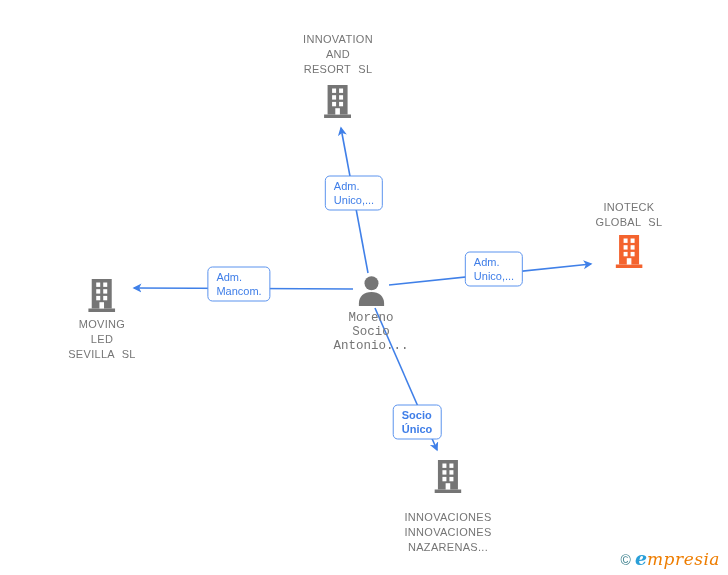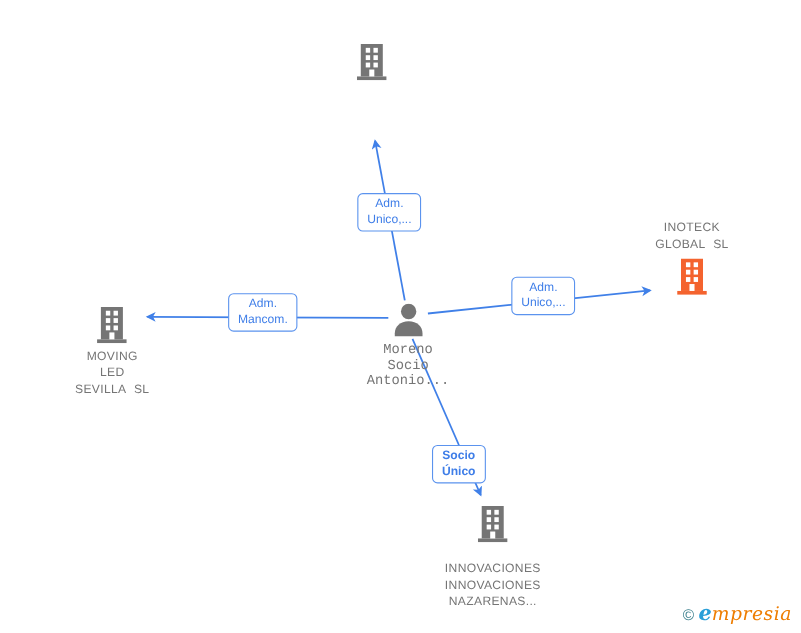--- a/index.html
+++ b/index.html
@@ -21,21 +21,21 @@
   .icon-gray { color:#757575; }
   .icon-orange { color:#f4632e; }
   .building-icon { display:block; margin:0 auto; }
   .mt8 { margin-top:8px; }
   .mt5 { margin-top:5px; }
 
   .edge-label {
     position:absolute; transform:translate(-50%,-50%);
     background:#ffffff; border:1.5px solid #5b93ee; border-radius:5px;
     color:#3f7ee8; font-size:11px; line-height:13.5px; padding:3px 8px;
-    text-align:center; white-space:nowrap;
+    white-space:nowrap;
   }
 
   .brand { position:absolute; right:8px; bottom:6px; display:flex; align-items:baseline; cursor:pointer; }
   .brand .copy { color:#3d808e; font-size:14px; margin-right:4px; }
   .brand .b-first {
     font-family:"DejaVu Serif", serif; font-style:italic; font-weight:bold;
     color:#2a9fd8; font-size:19px;
   }
   .brand .b-rest {
     font-family:"DejaVu Serif", serif; font-style:italic;
@@ -53,20 +53,25 @@
         <path d="M0,0 L9,4.5 L0,9 L2.4,4.5 Z" fill="#4080e8"></path>
       </marker>
     </defs>
     <line x1="368" y1="273" x2="341" y2="128" stroke="#4080e8" stroke-width="1.6" marker-end="url(#arrow)"></line>
     <line x1="389" y1="285" x2="591" y2="264" stroke="#4080e8" stroke-width="1.6" marker-end="url(#arrow)"></line>
     <line x1="353" y1="289" x2="134" y2="288" stroke="#4080e8" stroke-width="1.6" marker-end="url(#arrow)"></line>
     <line x1="375" y1="308" x2="437" y2="450" stroke="#4080e8" stroke-width="1.6" marker-end="url(#arrow)"></line>
   </svg>
 
   <div class="node" style="left:338px; top:32px; transform:translateX(-50%);">
+    <div class="company-name">
+      <div>INNOVATION</div>
+      <div>AND</div>
+      <div>RESORT SL</div>
+    </div>
     <svg class="building-icon icon-gray mt8" width="27" height="33" viewBox="0 0 27 33">
       <rect x="3.5" y="0" width="20" height="29.5" fill="currentColor"></rect>
       <rect x="0" y="29.5" width="27" height="3.5" fill="currentColor"></rect>
       <g fill="#ffffff">
         <rect x="8" y="3.5" width="4" height="4.4"></rect>
           <rect x="15" y="3.5" width="4" height="4.4"></rect>
         <rect x="8" y="10.2" width="4" height="4.4"></rect>
           <rect x="15" y="10.2" width="4" height="4.4"></rect>
         <rect x="8" y="16.9" width="4" height="4.4"></rect>
           <rect x="15" y="16.9" width="4" height="4.4"></rect>

